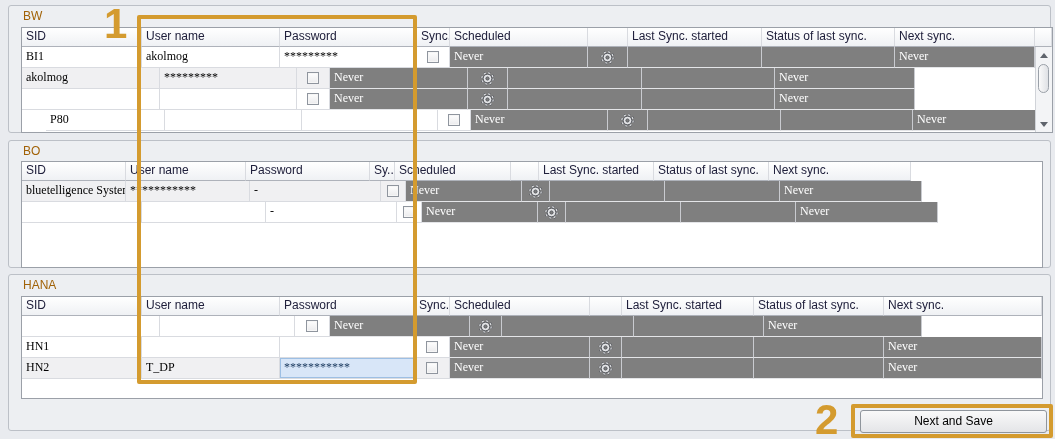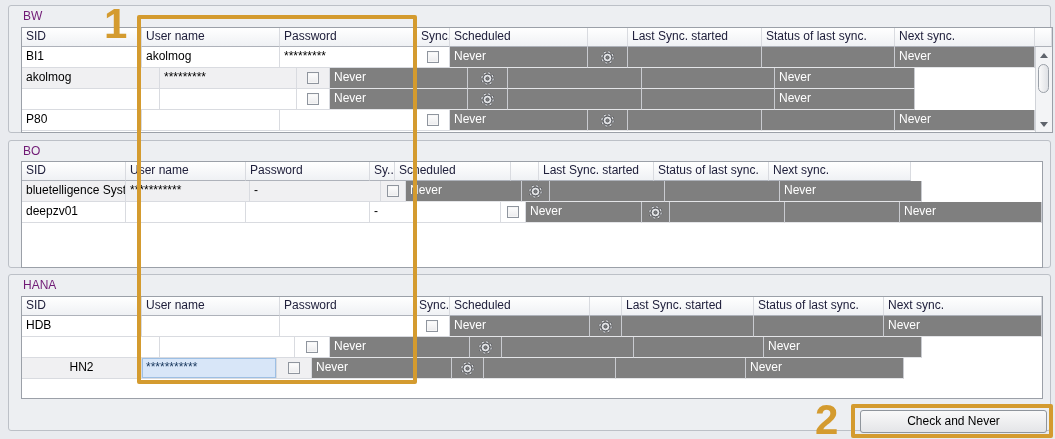--- a/index.html
+++ b/index.html
@@ -10,37 +10,37 @@
     -webkit-font-smoothing:antialiased;
   }
   .group{
     position:absolute;left:8px;width:1043px;
     background:#edeff2;
     border:1px solid #bcc0c7;border-radius:3px;
     box-sizing:border-box;
   }
   .gtitle{
     position:absolute;top:3px;left:14px;
-    font-size:12px;color:#701a75;
+    font-size:12px;color:#a16207;
   }
   .tbl{
     position:absolute;left:12px;
     background:#ffffff;
     border:1px solid #9ba0a8;
     box-sizing:content-box;
   }
   .thead{display:flex;height:19px;}
   .th{
     box-sizing:border-box;height:19px;line-height:17px;
     padding:0 4px;font-size:12px;color:#20203c;
     background:linear-gradient(#ffffff,#eff1f4);
     border-right:1px solid #d9dbe0;border-bottom:1px solid #aeb2ba;
     white-space:nowrap;overflow:hidden;
   }
-  .row{display:flex;height:21px;}
+  .row{display:flex;height:21px;font-family:Liberation Serif, serif;}
   .td{
     box-sizing:border-box;height:21px;line-height:19px;
     padding:0 4px;font-size:12px;color:#000;
     background:#ffffff;
     border-right:1px solid #d9dbe0;border-bottom:1px solid #d9dbe0;
     white-space:nowrap;overflow:hidden;
   }
   .td.hl{background:#f0f0f2;}
   .td.gray{background:#7f7f7f;color:#ffffff;border-right-color:#c9cbd0;border-bottom-color:#e4e5e8;}
   .td.center{display:flex;align-items:center;justify-content:center;padding:0;}
@@ -158,21 +158,21 @@
             <circle cx="8" cy="8" r="6" fill="none" stroke="#dfe0e2" stroke-width="1.4" stroke-dasharray="2.2 2.5"></circle>
             <circle cx="8" cy="8" r="4.6" fill="#e4e5e7" stroke="#50535a" stroke-width="1"></circle>
             <circle cx="8" cy="8" r="1.7" fill="#7f7f7f" stroke="#50535a" stroke-width="1"></circle>
           </svg>
         </div>
         <div class="td gray" style="width: 134px;"></div>
         <div class="td gray" style="width: 133px;"></div>
         <div class="td gray" style="width: 140px;">Never</div>
       </div>
       <div class="row">
-        <div class="td" style="width: 120px;">P80</div>
+        <div class="td" style="width: 120px; margin-left: 24px;">P80</div>
         <div class="td" style="width: 138px;"></div>
         <div class="td" style="width: 137px;"></div>
         <div class="td center" style="width: 33px;">
           <span class="checkbox"></span>
         </div>
         <div class="td gray" style="width: 138px;">Never</div>
         <div class="td gray center" style="width: 40px;">
           <svg width="15" height="15" viewBox="0 0 16 16">
             <circle cx="8" cy="8" r="6" fill="none" stroke="#50535a" stroke-width="2.6" stroke-dasharray="2.2 2.5"></circle>
             <circle cx="8" cy="8" r="6" fill="none" stroke="#dfe0e2" stroke-width="1.4" stroke-dasharray="2.2 2.5"></circle>
@@ -224,21 +224,20 @@
             <circle cx="8" cy="8" r="6" fill="none" stroke="#dfe0e2" stroke-width="1.4" stroke-dasharray="2.2 2.5"></circle>
             <circle cx="8" cy="8" r="4.6" fill="#e4e5e7" stroke="#50535a" stroke-width="1"></circle>
             <circle cx="8" cy="8" r="1.7" fill="#7f7f7f" stroke="#50535a" stroke-width="1"></circle>
           </svg>
         </div>
         <div class="td gray" style="width: 115px;"></div>
         <div class="td gray" style="width: 115px;"></div>
         <div class="td gray" style="width: 142px;">Never</div>
       </div>
       <div class="row">
-        <div class="td" style="width: 104px;">deepzv01</div>
         <div class="td" style="width: 120px;"></div>
         <div class="td" style="width: 124px;"></div>
         <div class="td" style="width: 131px;">-</div>
         <div class="td center" style="width: 25px;">
           <span class="checkbox"></span>
         </div>
         <div class="td gray" style="width: 116px;">Never</div>
         <div class="td gray center" style="width: 28px;">
           <svg width="15" height="15" viewBox="0 0 16 16">
             <circle cx="8" cy="8" r="6" fill="none" stroke="#50535a" stroke-width="2.6" stroke-dasharray="2.2 2.5"></circle>
@@ -262,78 +261,79 @@
         <div class="th" style="width: 138px;">User name</div>
         <div class="th" style="width: 135px;">Password</div>
         <div class="th" style="width: 35px;">Sync.</div>
         <div class="th" style="width: 140px;">Scheduled</div>
         <div class="th" style="width: 32px;"></div>
         <div class="th" style="width: 132px;">Last Sync. started</div>
         <div class="th" style="width: 130px;">Status of last sync.</div>
         <div class="th" style="width: 158px;">Next sync.</div>
       </div>
       <div class="row">
-        <div class="td" style="width: 120px;">HDB</div>
         <div class="td" style="width: 138px;"></div>
         <div class="td" style="width: 135px;"></div>
         <div class="td center" style="width: 35px;">
           <span class="checkbox"></span>
         </div>
         <div class="td gray" style="width: 140px;">Never</div>
         <div class="td gray center" style="width: 32px;">
           <svg width="15" height="15" viewBox="0 0 16 16">
             <circle cx="8" cy="8" r="6" fill="none" stroke="#50535a" stroke-width="2.6" stroke-dasharray="2.2 2.5"></circle>
             <circle cx="8" cy="8" r="6" fill="none" stroke="#dfe0e2" stroke-width="1.4" stroke-dasharray="2.2 2.5"></circle>
             <circle cx="8" cy="8" r="4.6" fill="#e4e5e7" stroke="#50535a" stroke-width="1"></circle>
             <circle cx="8" cy="8" r="1.7" fill="#7f7f7f" stroke="#50535a" stroke-width="1"></circle>
           </svg>
         </div>
         <div class="td gray" style="width: 132px;"></div>
         <div class="td gray" style="width: 130px;"></div>
         <div class="td gray" style="width: 158px;">Never</div>
       </div>
       <div class="row">
+        <div class="td" style="width: 120px;">HN1</div>
         <div class="td" style="width: 138px;"></div>
         <div class="td" style="width: 135px;"></div>
         <div class="td center" style="width: 35px;">
           <span class="checkbox"></span>
         </div>
         <div class="td gray" style="width: 140px;">Never</div>
         <div class="td gray center" style="width: 32px;">
           <svg width="15" height="15" viewBox="0 0 16 16">
             <circle cx="8" cy="8" r="6" fill="none" stroke="#50535a" stroke-width="2.6" stroke-dasharray="2.2 2.5"></circle>
             <circle cx="8" cy="8" r="6" fill="none" stroke="#dfe0e2" stroke-width="1.4" stroke-dasharray="2.2 2.5"></circle>
             <circle cx="8" cy="8" r="4.6" fill="#e4e5e7" stroke="#50535a" stroke-width="1"></circle>
             <circle cx="8" cy="8" r="1.7" fill="#7f7f7f" stroke="#50535a" stroke-width="1"></circle>
           </svg>
         </div>
         <div class="td gray" style="width: 132px;"></div>
         <div class="td gray" style="width: 130px;"></div>
         <div class="td gray" style="width: 158px;">Never</div>
       </div>
       <div class="row">
-        <div class="td hl" style="width: 120px; text-align: center;">HN2</div>
+        <div class="td hl" style="width: 120px;">HN2</div>
+        <div class="td hl" style="width: 138px;">T_DP</div>
         <div class="td hl sel" style="width: 135px;">***********</div>
         <div class="td center hl" style="width: 35px;">
           <span class="checkbox"></span>
         </div>
         <div class="td gray" style="width: 140px;">Never</div>
         <div class="td gray center" style="width: 32px;">
           <svg width="15" height="15" viewBox="0 0 16 16">
             <circle cx="8" cy="8" r="6" fill="none" stroke="#50535a" stroke-width="2.6" stroke-dasharray="2.2 2.5"></circle>
             <circle cx="8" cy="8" r="6" fill="none" stroke="#dfe0e2" stroke-width="1.4" stroke-dasharray="2.2 2.5"></circle>
             <circle cx="8" cy="8" r="4.6" fill="#e4e5e7" stroke="#50535a" stroke-width="1"></circle>
             <circle cx="8" cy="8" r="1.7" fill="#7f7f7f" stroke="#50535a" stroke-width="1"></circle>
           </svg>
         </div>
         <div class="td gray" style="width: 132px;"></div>
         <div class="td gray" style="width: 130px;"></div>
         <div class="td gray" style="width: 158px;">Never</div>
       </div>
     </div>
 </div>
 
-<div class="btn">Check and Never</div>
+<div class="btn">Next and Save</div>
 
 <div class="ann-num" style="left:104px;top:3px;">1</div>
 <div class="ann-box" style="left:137px;top:15px;width:280px;height:369px;"></div>
 <div class="ann-num" style="left:815px;top:399px;">2</div>
 <div class="ann-box" style="left:851px;top:404px;width:202px;height:34px;"></div>
 
 </body></html>

